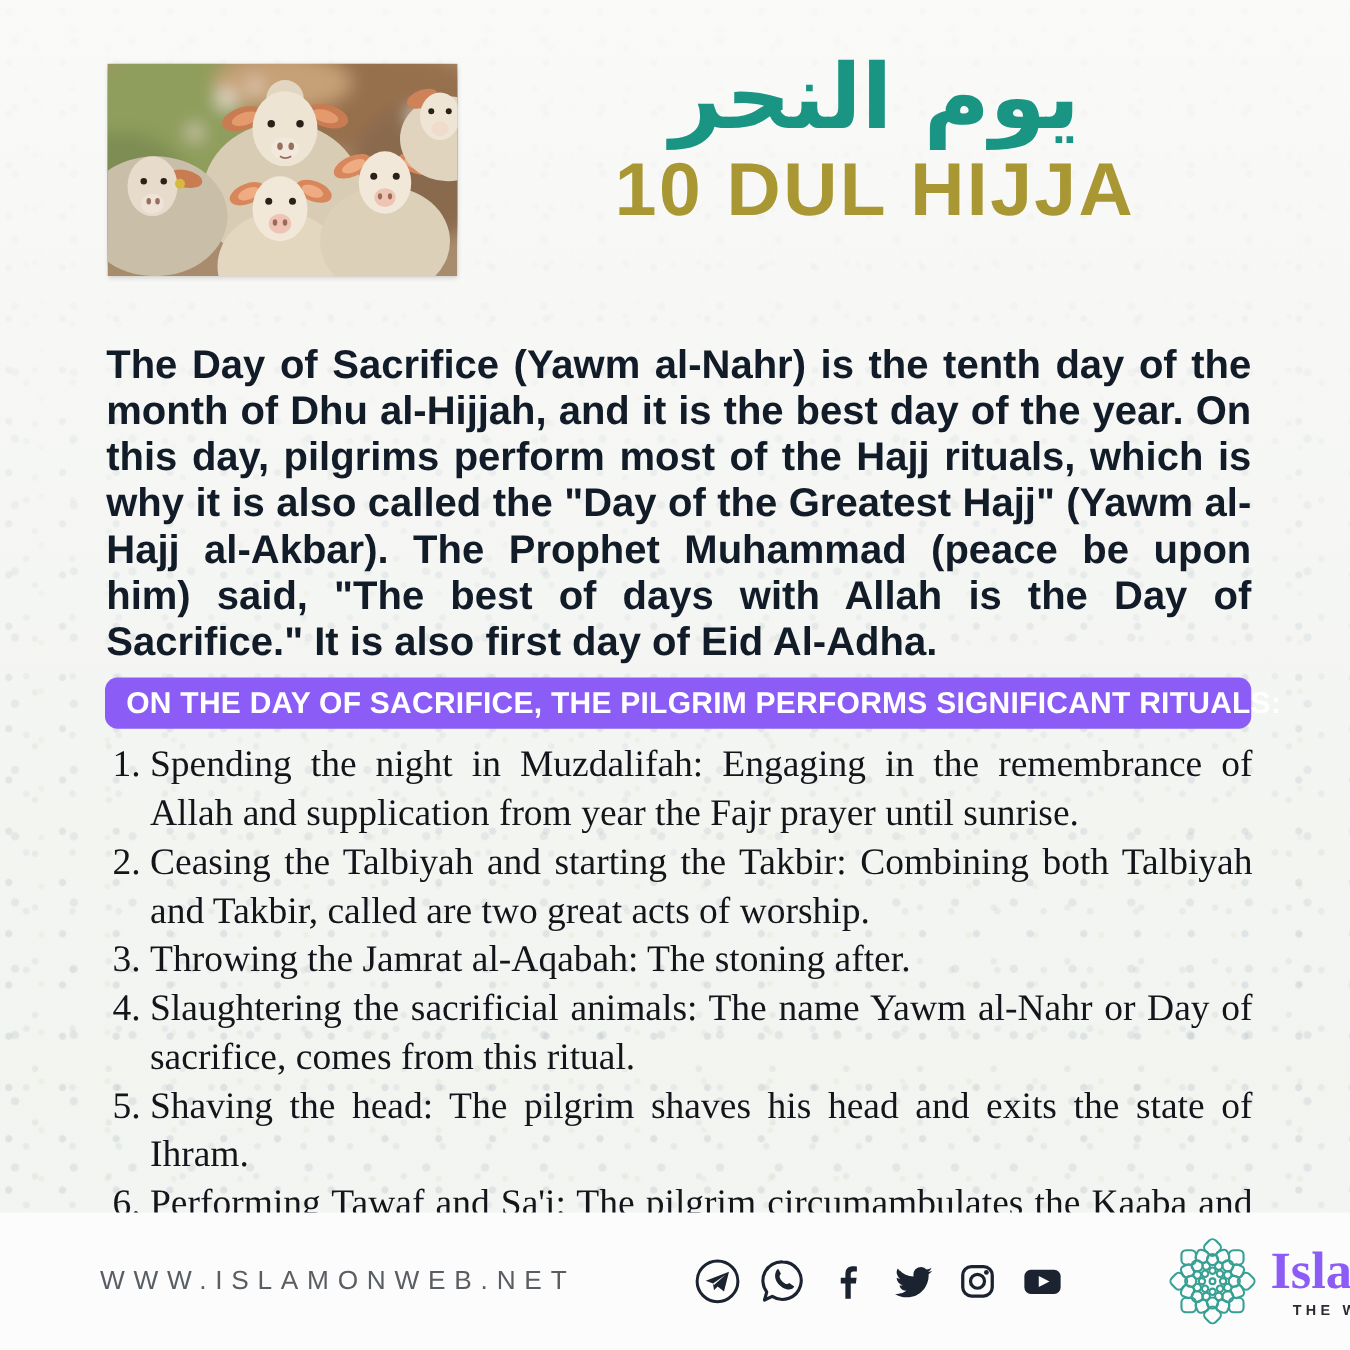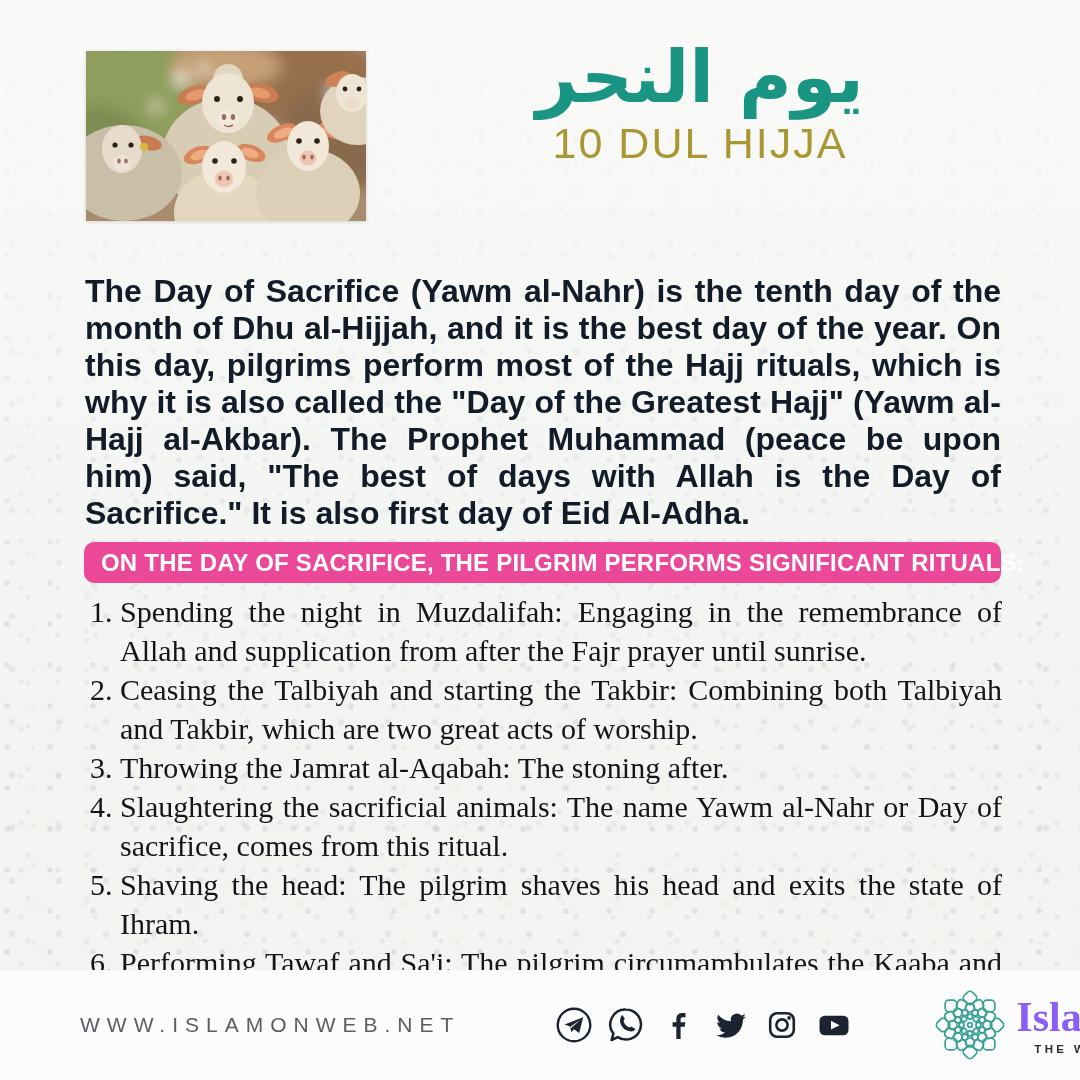--- a/index.html
+++ b/index.html
@@ -38,35 +38,35 @@
   }
   .photo svg{display:block;width:100%;height:100%;}
 
   
   .title-block{position:absolute;left:372px;top:34px;width:656px;text-align:center;}
   .arabic-title{
     direction:rtl;font-family:"DejaVu Sans",sans-serif;
     font-size:72px;line-height:1.2;font-weight:bold;color:#1b9583;
   }
   .english-title{
-    font-family:"Liberation Sans",sans-serif;font-weight:normal;
-    font-size:43px;line-height:1;letter-spacing:2px;color:#a89733;margin-top:2px;
+    font-family:"Liberation Sans",sans-serif;font-weight:bold;
+    font-size:60px;line-height:1;letter-spacing:2px;color:#a89733;margin-top:2px;
   }
 
   
   .intro{
     position:absolute;left:85px;top:241px;width:916px;
     font-weight:bold;font-size:32px;line-height:37px;
     color:#121c28;text-align:justify;
   }
 
   
   .banner{
     position:absolute;left:84px;top:542px;height:41px;width:917px;box-sizing:border-box;
-    background:#ec4899;border-radius:10px;
+    background:#8b5cf6;border-radius:10px;
     display:flex;align-items:center;padding:0 17px;
     color:#ffffff;font-weight:bold;font-size:24px;letter-spacing:.2px;white-space:nowrap;
   }
 
   
   .rituals{
     position:absolute;left:85px;top:592px;width:917px;
     font-family:"Liberation Serif",serif;font-size:30px;line-height:39px;
     color:#14141a;text-align:justify;
   }
@@ -197,22 +197,22 @@
     </div>
 
     <p class="intro">The Day of Sacrifice (Yawm al-Nahr) is the tenth day of the month of Dhu al-Hijjah, and it is the best day of the year. On this day, pilgrims perform most of the Hajj rituals, which is why it is also called the "Day of the Greatest Hajj" (Yawm al-Hajj al-Akbar). The Prophet Muhammad (peace be upon him) said, "The best of days with Allah is the Day of Sacrifice." It is also first day of Eid Al-Adha.</p>
 
     <div class="banner">
       <span>ON THE DAY OF SACRIFICE, THE PILGRIM PERFORMS SIGNIFICANT RITUALS:</span>
     </div>
 
     <div class="rituals">
       <ol>
-        <li>Spending the night in Muzdalifah: Engaging in the remembrance of Allah and supplication from after the Fajr prayer until sunrise.</li>
-        <li>Ceasing the Talbiyah and starting the Takbir: Combining both Talbiyah and Takbir, which are two great acts of worship.</li>
+        <li>Spending the night in Muzdalifah: Engaging in the remembrance of Allah and supplication from year the Fajr prayer until sunrise.</li>
+        <li>Ceasing the Talbiyah and starting the Takbir: Combining both Talbiyah and Takbir, called are two great acts of worship.</li>
         <li>Throwing the Jamrat al-Aqabah: The stoning after.</li>
         <li>Slaughtering the sacrificial animals: The name Yawm al-Nahr or Day of sacrifice, comes from this ritual.</li>
         <li>Shaving the head: The pilgrim shaves his head and exits the state of Ihram.</li>
         <li>Performing Tawaf and Sa'i: The pilgrim circumambulates the Kaaba and walks between Safa and Marwah.</li>
       </ol>
     </div>
   </div>
 
   <div class="footer">
     <div class="site-url">WWW.ISLAMONWEB.NET</div>

